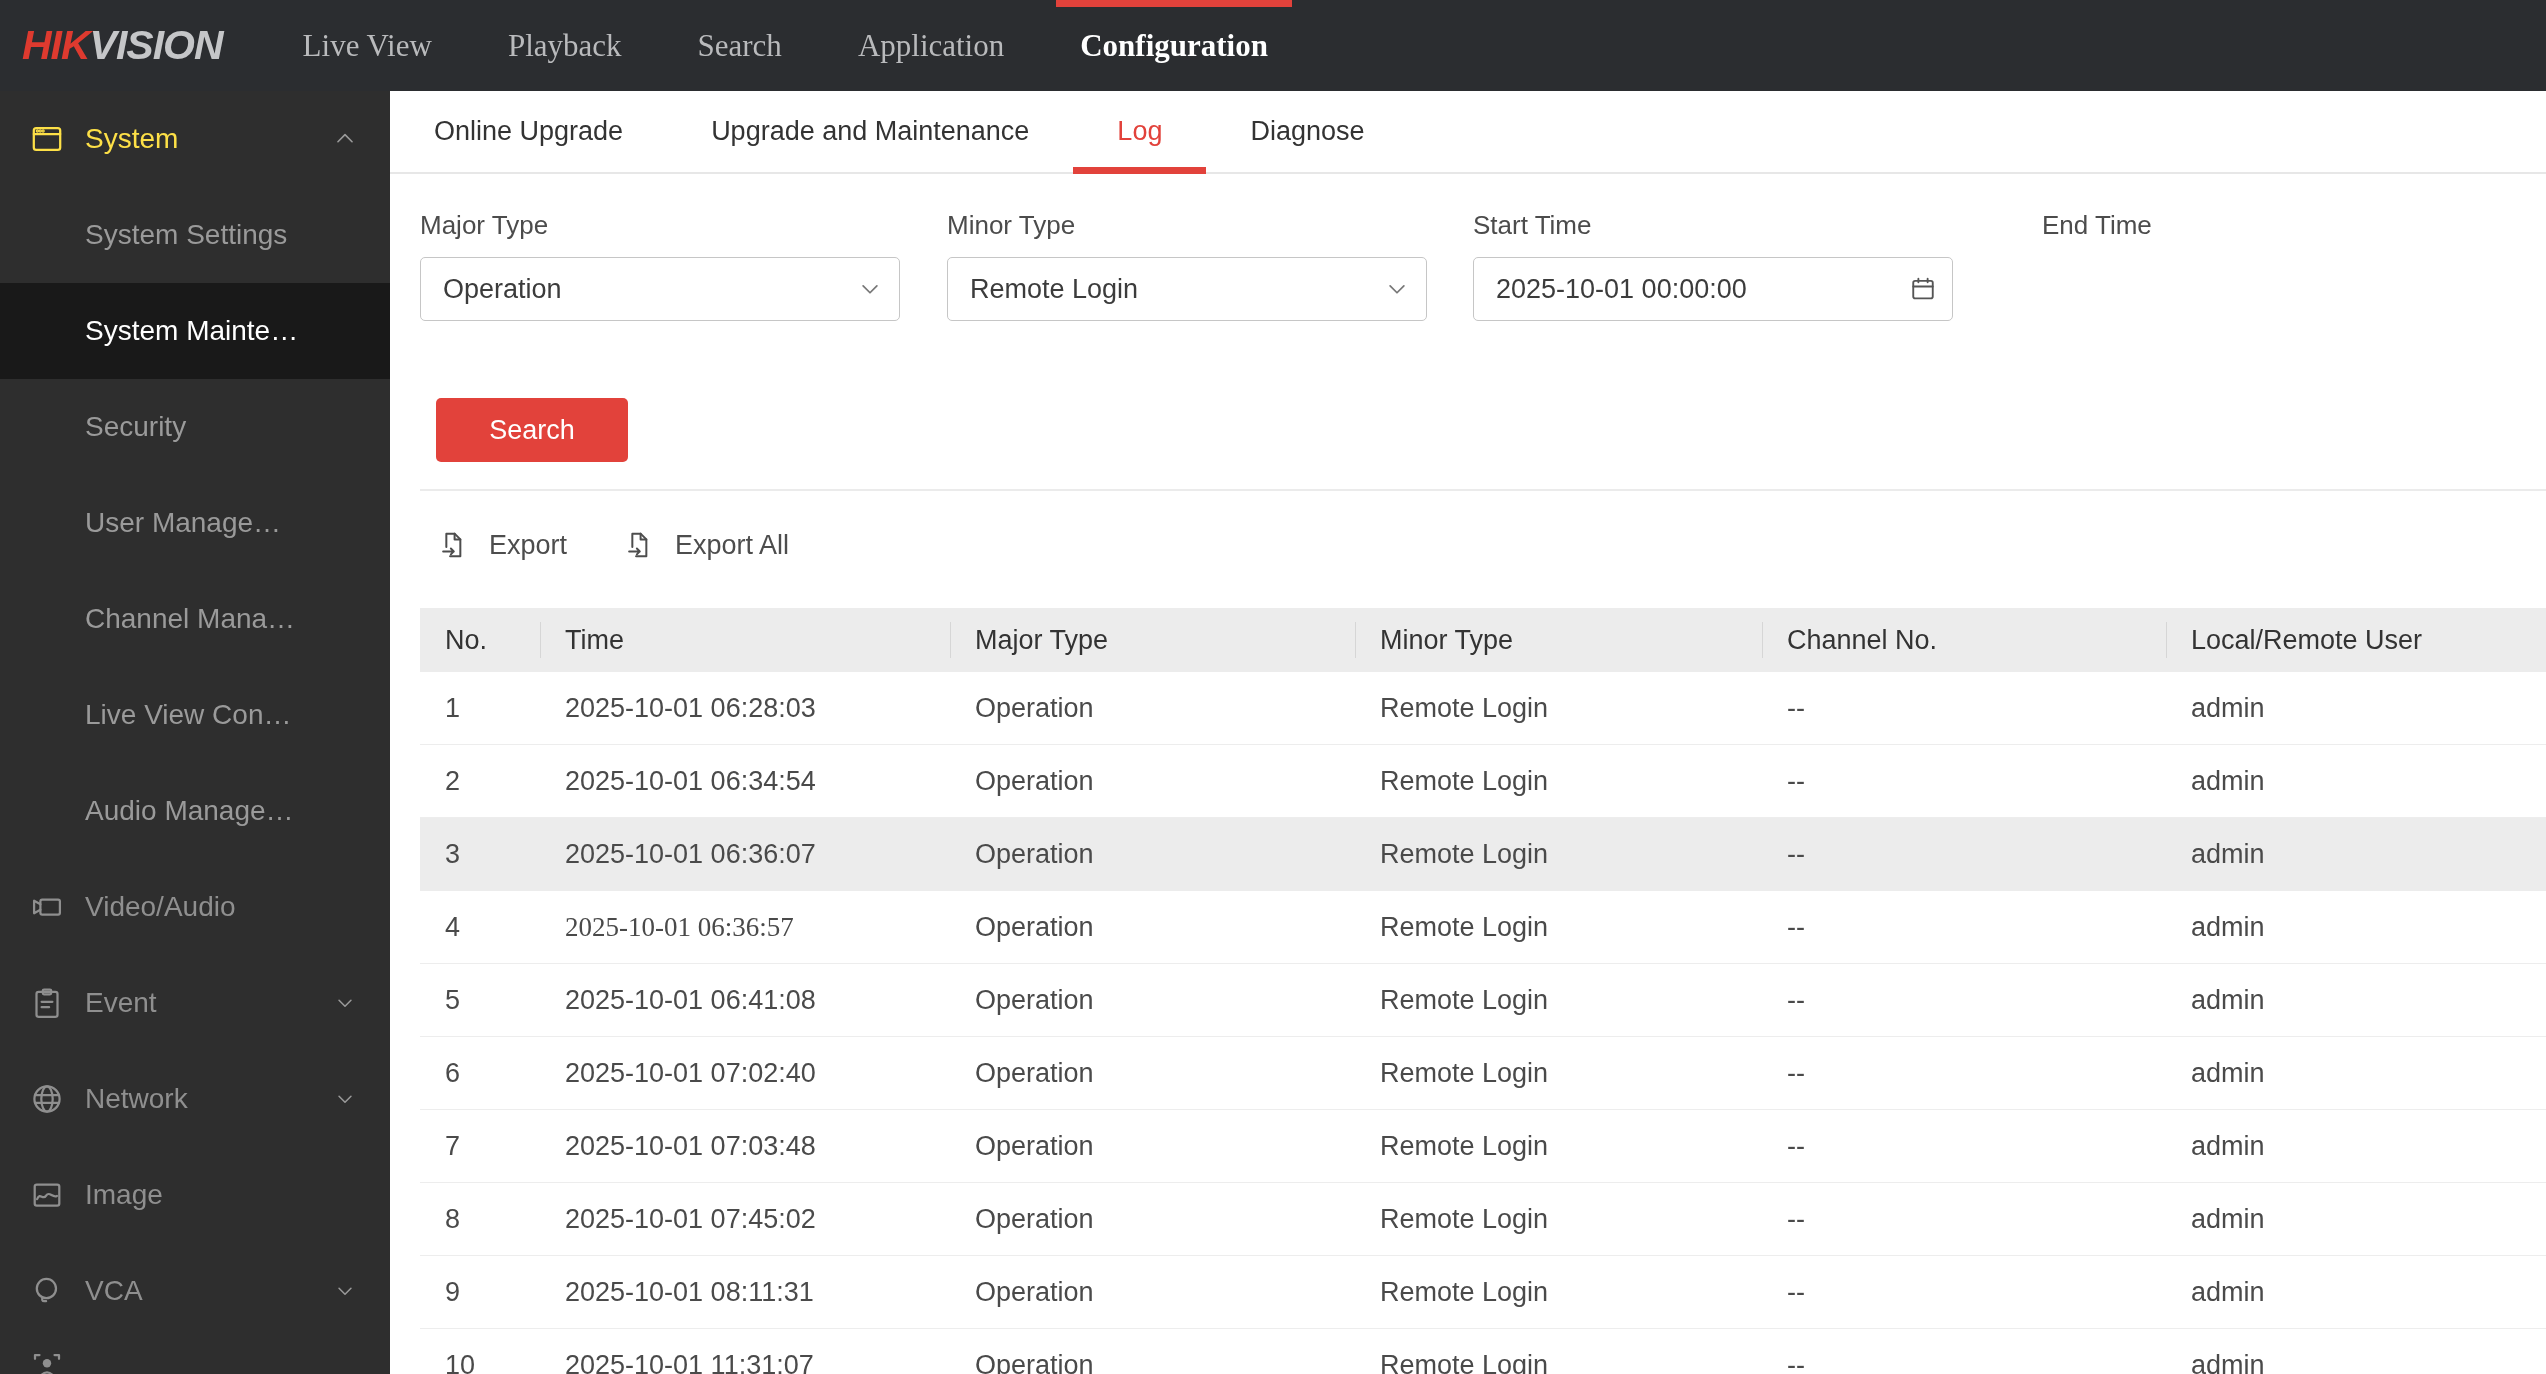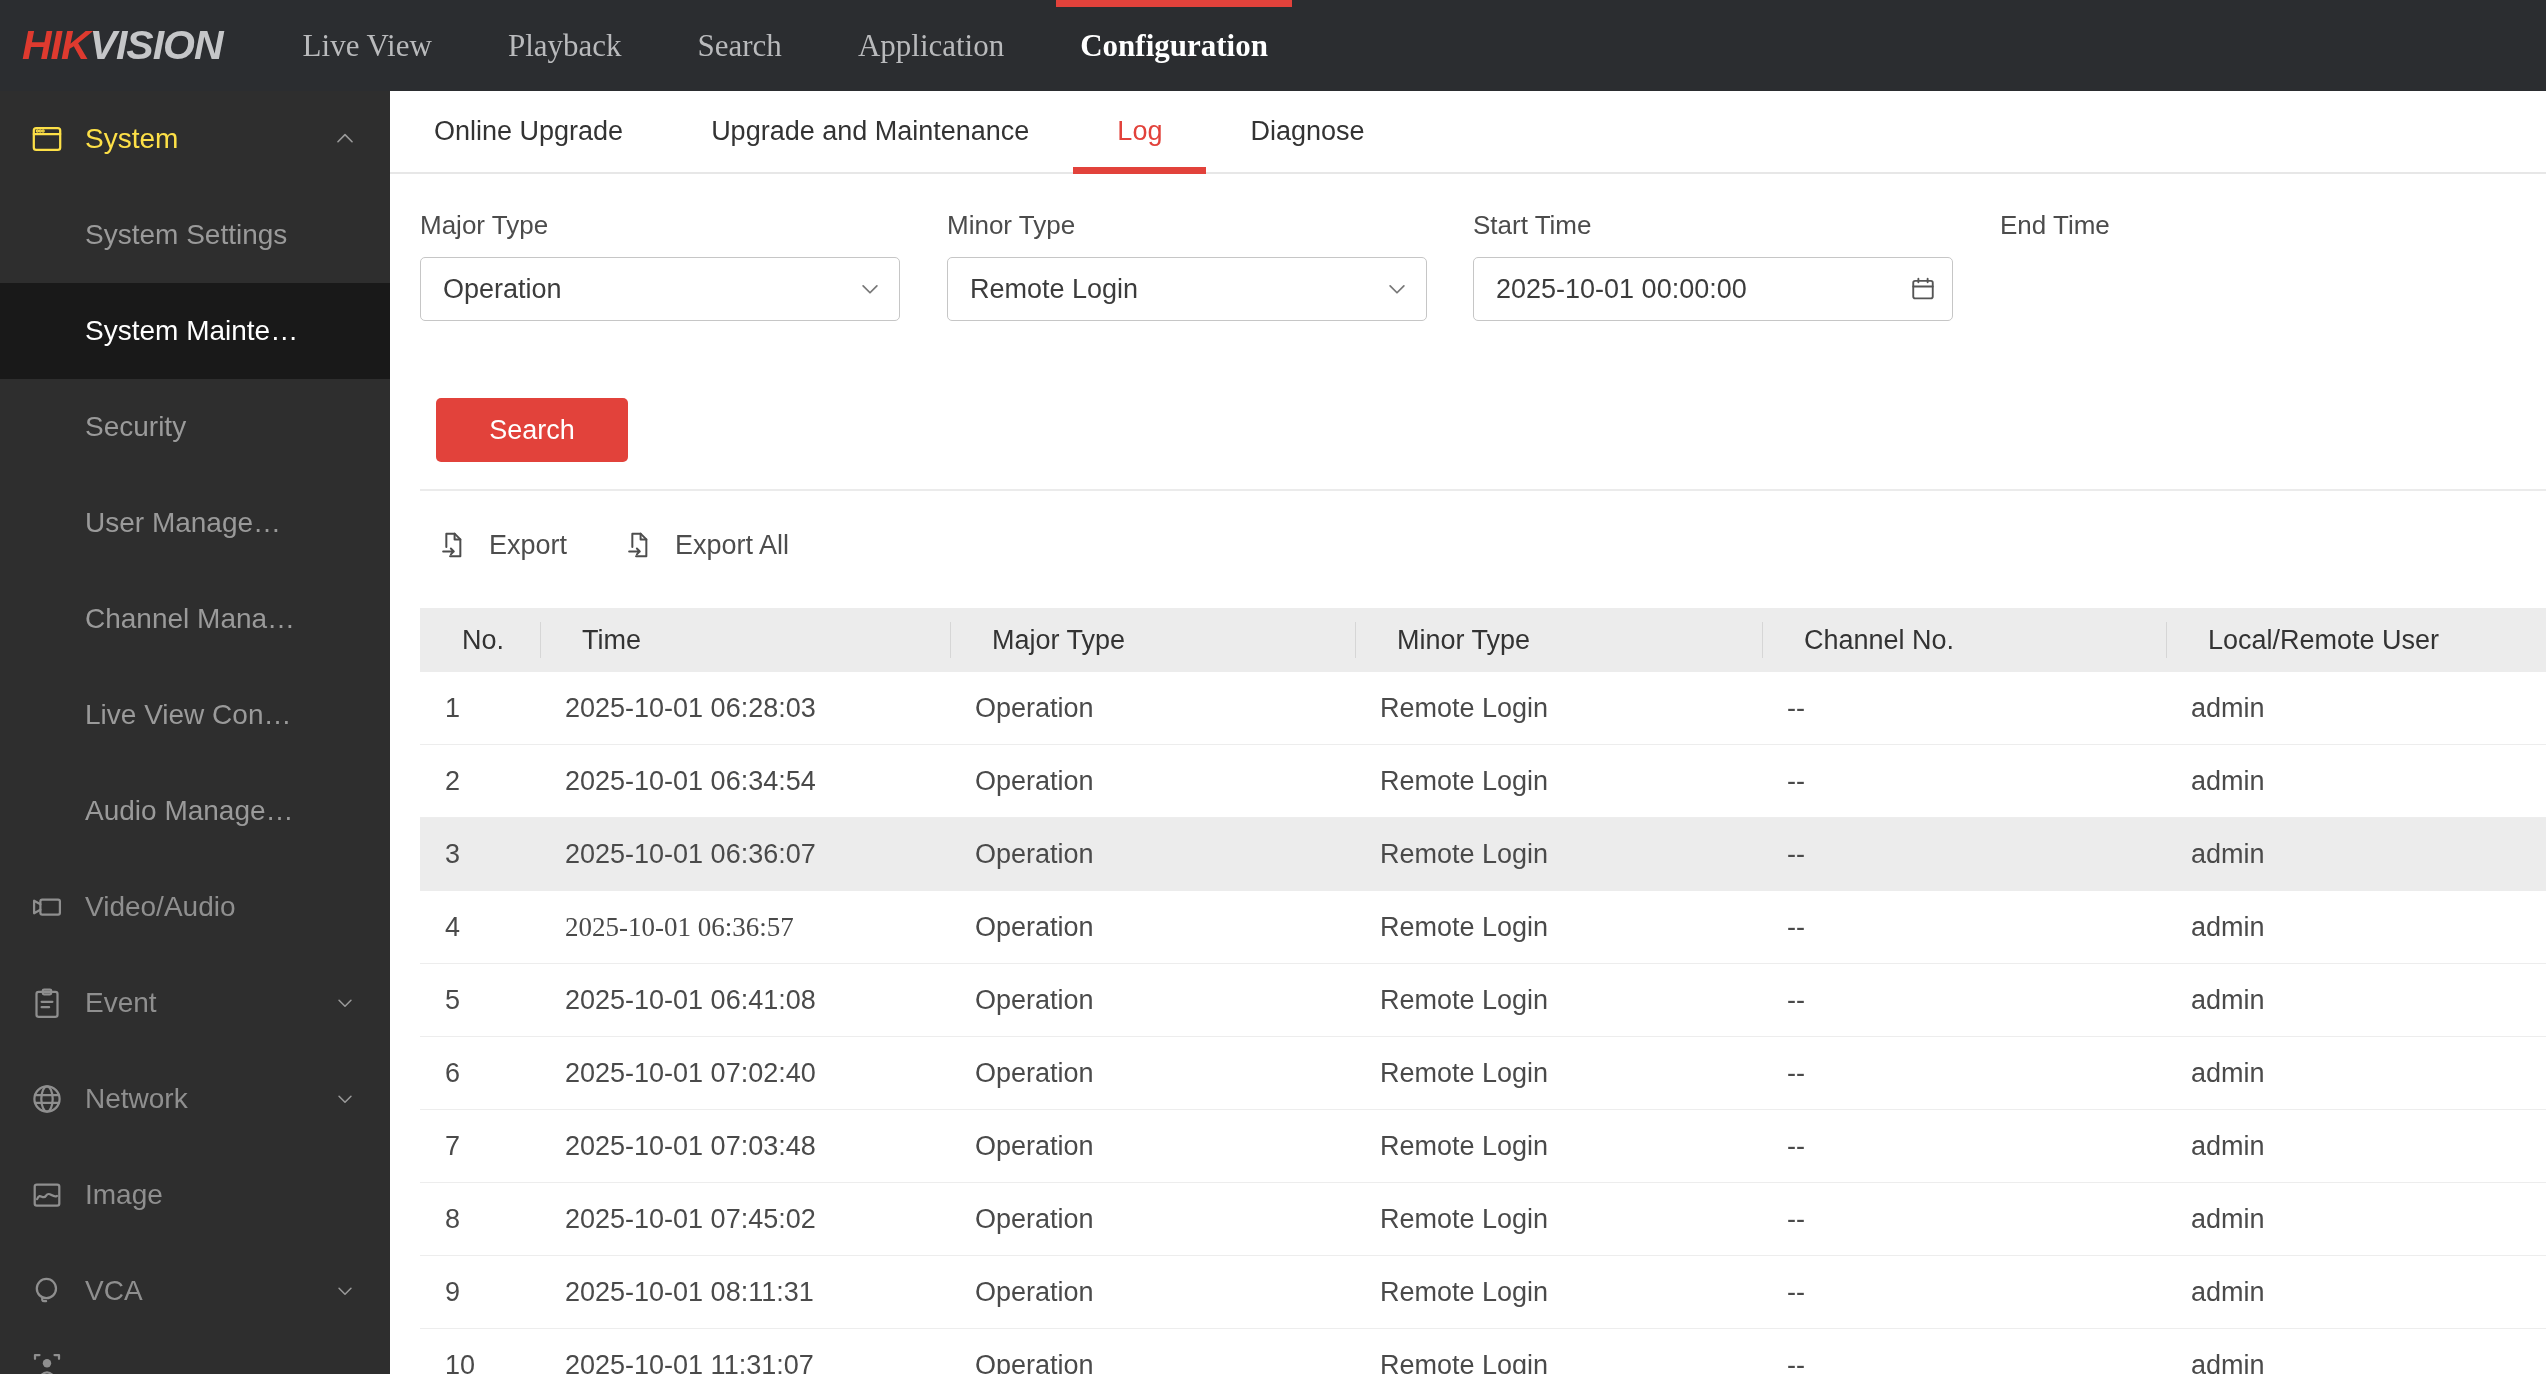--- a/index.html
+++ b/index.html
@@ -45,21 +45,21 @@
   .field-icon.chev{color:#777}
   
   .search-btn{position:absolute;left:46px;top:307px;width:192px;height:64px;background:var(--accent);color:#fff;font-size:27px;border:none;border-radius:5px;cursor:pointer;font-family:"Liberation Sans",sans-serif}
   .divider{position:absolute;left:30px;right:0;top:398px;height:2px;background:#ebebeb}
   .export-row{position:absolute;left:47px;top:424px;height:60px;display:flex;align-items:center;gap:56px}
   .export-btn{display:flex;align-items:flex-end;gap:20px;font-size:27px;color:#4d4d4d;cursor:pointer;white-space:nowrap}
   .export-btn svg{width:32px;height:32px}
   
   .logtable{position:absolute;left:30px;top:517px;right:0}
   .thead{display:flex;height:64px;background:var(--thead-bg);align-items:stretch}
-  .th{font-size:27px;color:#333;padding-left:42px;box-sizing:border-box;position:relative;display:flex;align-items:center;white-space:nowrap;flex:none}
+  .th{font-size:27px;color:#333;padding-left:25px;box-sizing:border-box;position:relative;display:flex;align-items:center;white-space:nowrap;flex:none}
   .th + .th::before{content:"";position:absolute;left:0;top:14px;bottom:14px;width:1px;background:#d6d6d6}
   .tr{display:flex;height:73px;align-items:center;border-bottom:1px solid #ededed;background:#fff;box-sizing:border-box}
   .tr.hl{background:var(--row-hl);border-bottom-color:var(--row-hl)}
   .td{font-size:27px;color:#4a4a4a;padding-left:25px;box-sizing:border-box;white-space:nowrap;flex:none}
   .th:last-child,.td:last-child{flex:1 1 auto}
 </style>
 </head>
 <body style="--accent: #e2423b; --topbar-bg: #2b2d30; --sidebar-bg: #2e2e2e; --sidebar-selected: #191919; --thead-bg: #ececec; --row-hl: #ececec;">
 
 <div class="topnav">
@@ -245,21 +245,21 @@
           <span class="field-icon">
             <svg viewBox="0 0 24 24" fill="none" stroke="currentColor" stroke-width="1.5" stroke-linecap="round" stroke-linejoin="round">
               <rect x="4.2" y="5.5" width="15.6" height="14" rx="1.5"></rect>
               <line x1="4.2" y1="10" x2="19.8" y2="10"></line>
               <line x1="8.3" y1="3.8" x2="8.3" y2="6.6"></line>
               <line x1="15.7" y1="3.8" x2="15.7" y2="6.6"></line>
             </svg>
           </span>
         </div>
       </div>
-      <div class="field" style="left: 1610px;">
+      <div class="field" style="left: 1652px;">
         <div class="field-label">End Time</div>
       </div>
     </div>
 
   <button class="search-btn">Search</button>
 
   <div class="divider"></div>
 
   <div class="export-row">
     <div class="export-btn">

